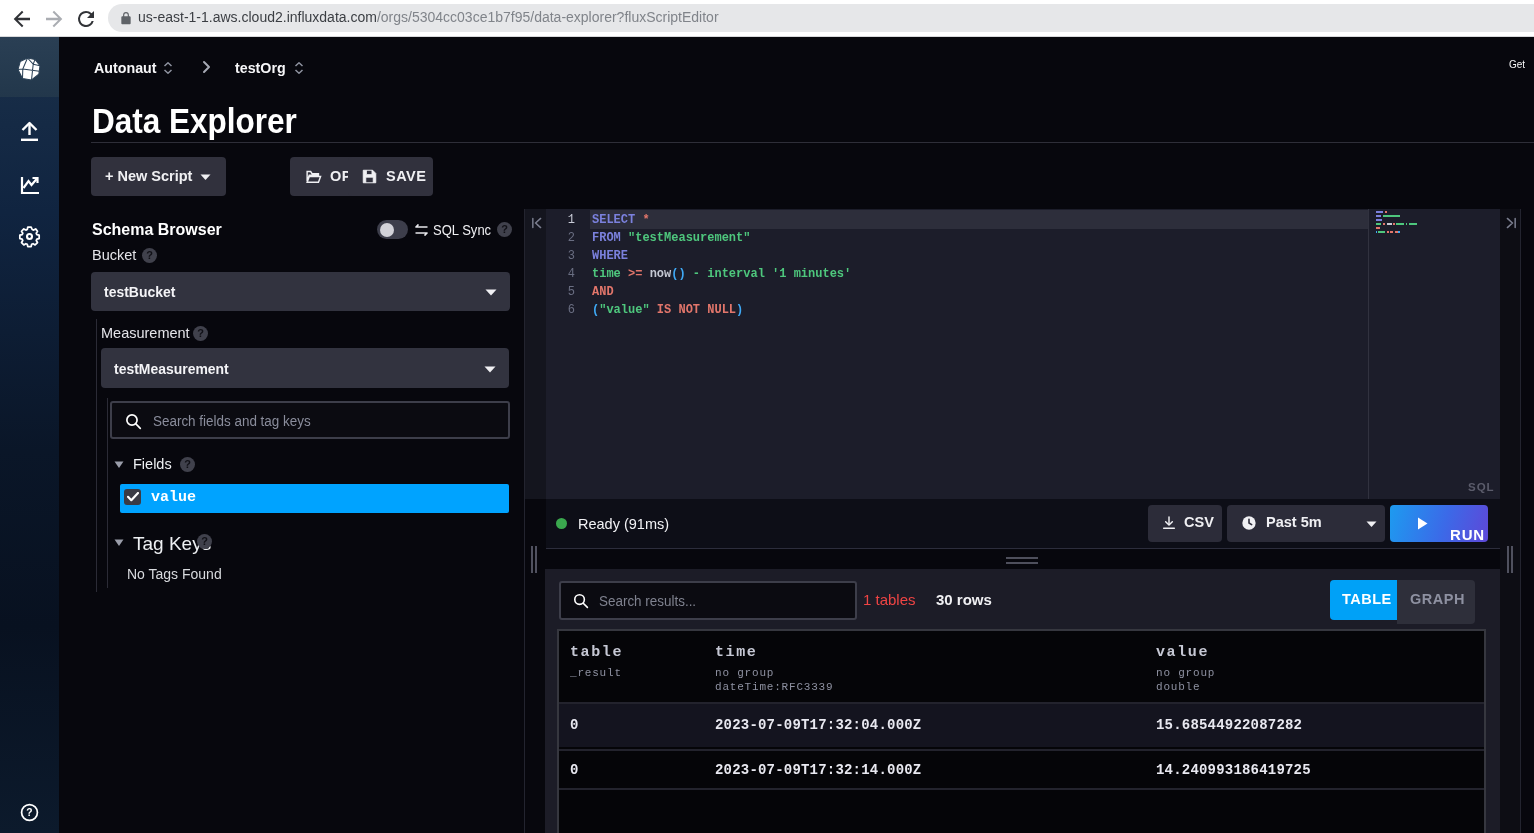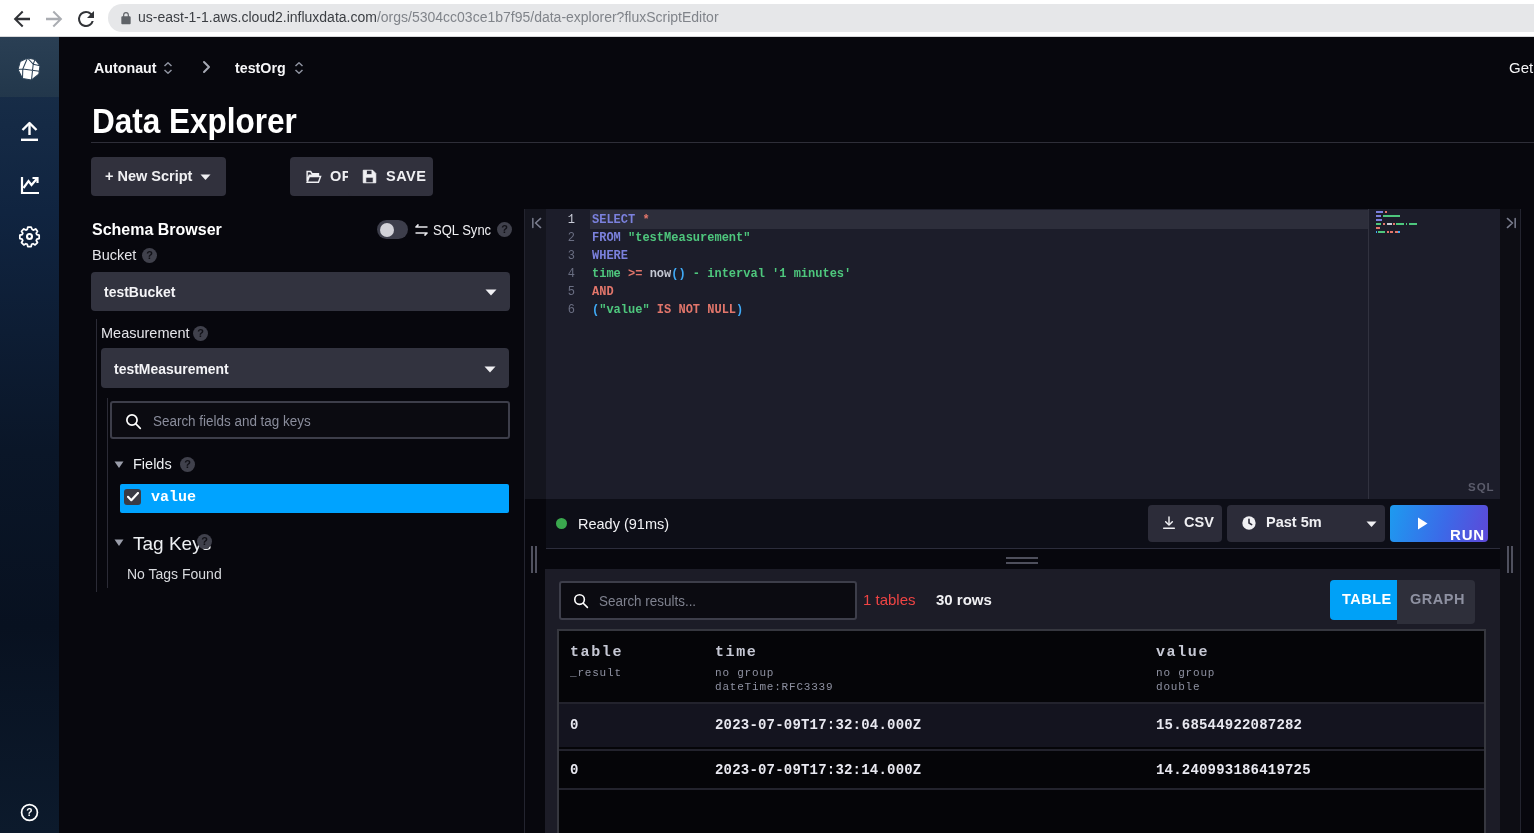--- a/index.html
+++ b/index.html
@@ -77,21 +77,21 @@
   <svg class="abs" style="left:163px;top:62px;" width="10" height="12" viewBox="0 0 10 12">
     <path d="M1.5 4 L5 0.8 L8.5 4 M1.5 8 L5 11.2 L8.5 8" fill="none" stroke="#8f93a0" stroke-width="1.5" stroke-linejoin="round"></path>
   </svg>
   <svg class="abs" style="left:200px;top:60px;" width="12" height="14" viewBox="0 0 12 14">
     <path d="M4 2 L9 7 L4 12" fill="none" stroke="#a6a9b4" stroke-width="2" stroke-linecap="round" stroke-linejoin="round"></path>
   </svg>
   <div class="abs" style="left:235px;top:59px;font-size:15px;font-weight:bold;color:#f6f6f8;transform:scaleX(0.95);transform-origin:0 0;">testOrg</div>
   <svg class="abs" style="left:294px;top:62px;" width="10" height="12" viewBox="0 0 10 12">
     <path d="M1.5 4 L5 0.8 L8.5 4 M1.5 8 L5 11.2 L8.5 8" fill="none" stroke="#8f93a0" stroke-width="1.5" stroke-linejoin="round"></path>
   </svg>
-  <div class="abs" style="left:1509px;top:59px;font-size:15px;color:#f6f6f8;">Get</div>
+  <div class="abs" style="left:1509px;top:59px;font-size:10px;color:#f6f6f8;">Get</div>
 
   <div class="abs" style="left:92px;top:101px;font-size:35px;font-weight:bold;color:#ffffff;transform:scaleX(0.9);transform-origin:0 0;">Data Explorer</div>
   <div class="abs" style="left:91px;top:142px;width:1443px;height:1px;background:#2e2e38;"></div>
 
   <div class="abs" style="left:91px;top:157px;width:135px;height:39px;background:#31313d;border-radius:4px;">
     <div class="abs" style="left:14px;top:11px;font-size:14.5px;font-weight:bold;color:#f0f0f3;">+ New Script</div>
     <svg class="abs" style="left:108px;top:16px;" width="13" height="9" viewBox="0 0 13 9">
         <path d="M1.5 1.5 L6.5 7 L11.5 1.5 Z" fill="#f0f0f3"></path>
       </svg>
   </div>

